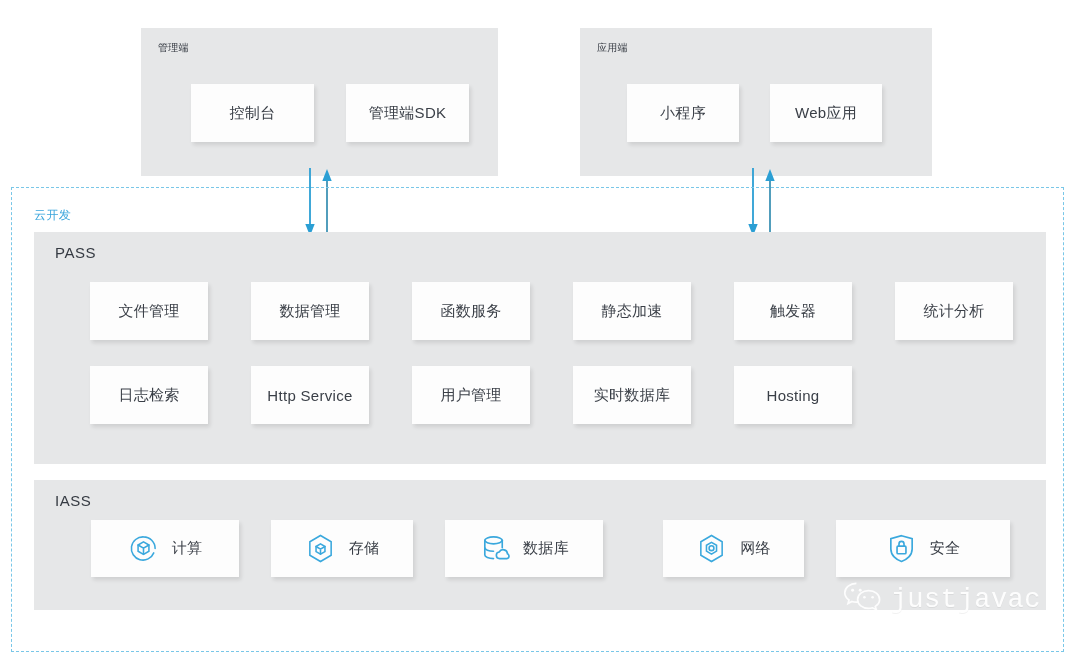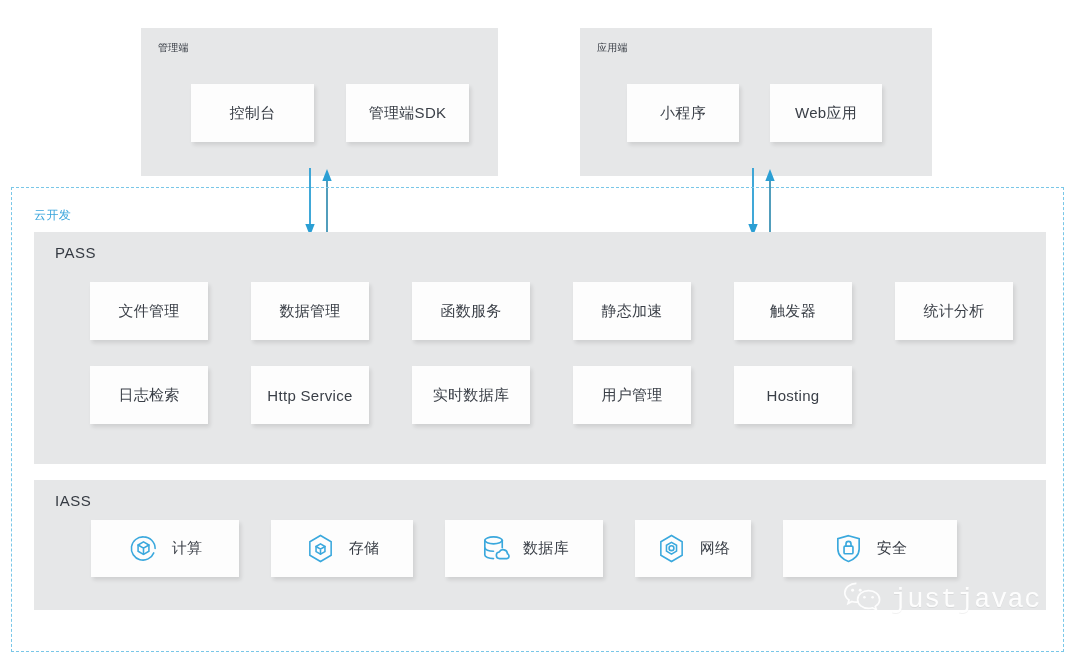--- a/index.html
+++ b/index.html
@@ -120,21 +120,21 @@
     padding: 0 26px;
     font-size: 15px;
     color: #3a3f47;
     letter-spacing: .3px;
     white-space: nowrap;
   }
   .iass-card .ico { display: block; line-height: 0; }
   .iass-card:nth-child(1) { width: 148px; }
   .iass-card:nth-child(2) { width: 142px; }
   .iass-card:nth-child(3) { width: 158px; }
-  .iass-card:nth-child(4) { width: 116px; }
+  .iass-card:nth-child(4) { width: 141px; margin-left: 28px; }
   .iass-card:nth-child(5) { width: 174px; }
 
   
   #watermark {
     position: absolute;
     right: 22px; bottom: 32px;
     display: flex; align-items: center; gap: 8px;
     opacity: .93;
     pointer-events: none;
   }
@@ -203,22 +203,22 @@
       <div class="layer-title">PASS</div>
       <div id="pass-grid">
         <div class="pass-card">文件管理</div>
         <div class="pass-card">数据管理</div>
         <div class="pass-card">函数服务</div>
         <div class="pass-card">静态加速</div>
         <div class="pass-card">触发器</div>
         <div class="pass-card">统计分析</div>
         <div class="pass-card">日志检索</div>
         <div class="pass-card">Http Service</div>
+        <div class="pass-card">用户管理</div>
         <div class="pass-card">实时数据库</div>
-        <div class="pass-card">用户管理</div>
         <div class="pass-card">Hosting</div>
       </div>
     </div>
 
     <div class="layer" id="layer-iass">
       <div class="layer-title">IASS</div>
 
       <div id="iass-row">
 
         <div class="iass-card">

